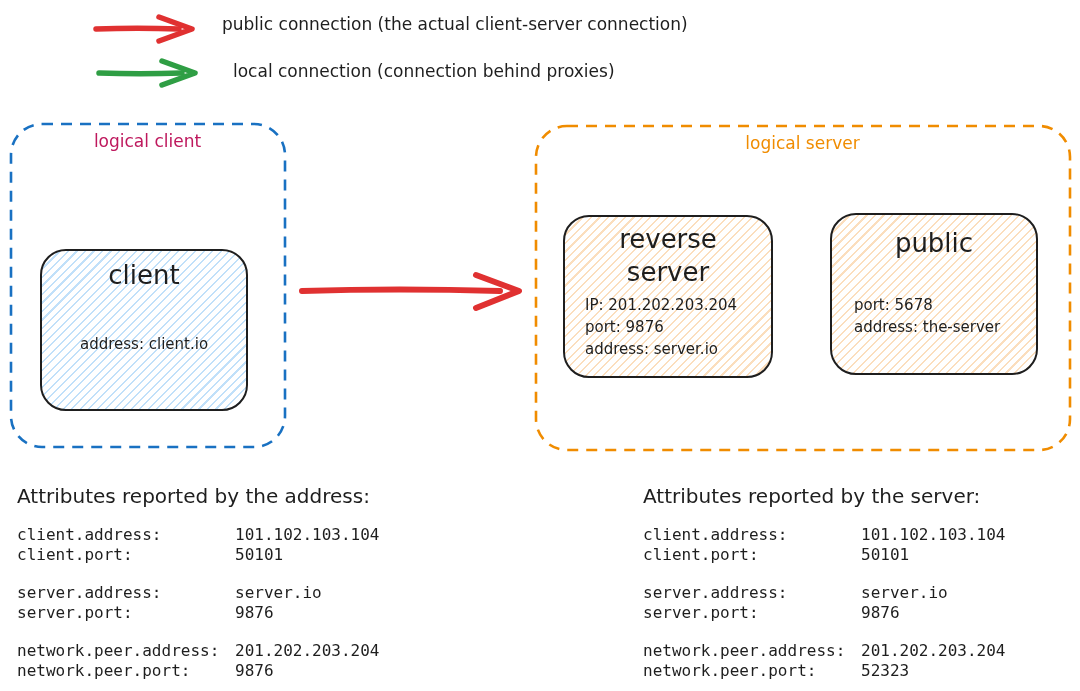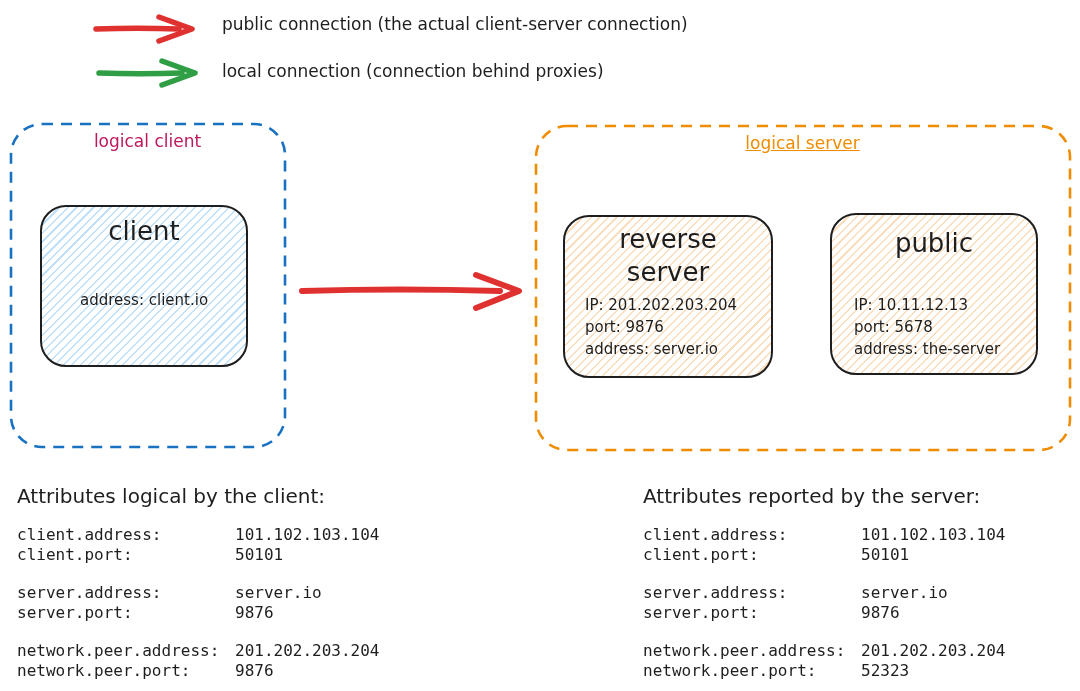--- a/index.html
+++ b/index.html
@@ -27,33 +27,34 @@
   svg.group-outline rect{fill:none;stroke-width:2.6;}
 
   .group-label{
     position:absolute;
     font-size:17px;
     line-height:20px;
     text-align:center;
     white-space:nowrap;
   }
   .group-label.blue{color:#be185d;}
-  .group-label.orange{color:#f08c00;text-decoration:underline;}
+  .group-label.orange{color:#f08c00;}
 
   .node{
     position:absolute;
     border:2px solid #1e1e1e;
     border-radius:26px;
     box-sizing:border-box;
     background-color:#ffffff;
   }
   .node.blue-fill{
     background-image:repeating-linear-gradient(135deg,
       rgba(142,199,245,0.55) 0px, rgba(142,199,245,0.55) 1.5px,
       rgba(255,255,255,0) 1.5px, rgba(255,255,255,0) 6px);
+    margin-top:44px;
   }
   .node.orange-fill{
     background-image:repeating-linear-gradient(135deg,
       rgba(248,195,135,0.55) 0px, rgba(248,195,135,0.55) 1.5px,
       rgba(255,255,255,0) 1.5px, rgba(255,255,255,0) 6px);
   }
   .node-title{
     position:absolute;
     left:0;right:0;
     text-align:center;
@@ -97,21 +98,21 @@
   <svg class="arrow" style="left:92px;top:14px" width="110" height="30" viewBox="0 0 110 30">
     <path d="M4 15 Q45 13.5 87 15" stroke-width="5.5" stroke="#e03131"></path>
     <path d="M67 3 L100 15 L67 27" stroke-width="5.5" stroke="#e03131"></path>
   </svg>
   <div class="legend-label" style="left:222px;top:13px">public connection (the actual client-server connection)</div>
 
   <svg class="arrow" style="left:95px;top:58px" width="110" height="30" viewBox="0 0 110 30">
     <path d="M4 15 Q45 16.5 87 15" stroke-width="5.5" stroke="#2f9e44"></path>
     <path d="M67 3 L100 15 L67 27" stroke-width="5.5" stroke="#2f9e44"></path>
   </svg>
-  <div class="legend-label" style="left:222px;top:60px">local connection (connection behind proxies)</div>
+  <div class="legend-label" style="left:233px;top:60px">local connection (connection behind proxies)</div>
 
   <svg class="group-outline" style="left:8px;top:121px" width="280" height="329" viewBox="0 0 280 329">
     <rect x="3" y="3" width="274" height="323" rx="31" stroke-dasharray="11 8" stroke="#1971c2"></rect>
   </svg>
   <div class="group-label blue" style="left:10px;top:131px;width:275px">logical client</div>
 
   <div class="node blue-fill" style="left:40px;top:205px;width:208px;height:162px">
     <div class="node-title" style="top:8px">client</div>
     <div class="node-details" style="left:38px;top:83px;line-height:21px">
       <div>address: client.io</div>
@@ -133,28 +134,27 @@
     <div class="node-details" style="left:20px;top:77px">
       <div>IP: 201.202.203.204</div>
       <div>port: 9876</div>
       <div>address: server.io</div>
     </div>
   </div>
 
   <div class="node orange-fill" style="left:830px;top:213px;width:208px;height:162px">
     <div class="node-title" style="top:12px">public</div>
     <div class="node-details" style="left:22px;top:79px">
-      <div>IP: 10.11.12.13</div>
       <div>port: 5678</div>
       <div>address: the-server</div>
     </div>
   </div>
 
   <div class="attrs" style="left:17px;top:484px">
-    <div class="attrs-title">Attributes logical by the client:</div>
+    <div class="attrs-title">Attributes reported by the address:</div>
     <div class="attr-group">
       <div class="attr-row">
         <span class="k">client.address:</span>
         <span class="v">101.102.103.104</span>
       </div>
       <div class="attr-row">
         <span class="k">client.port:</span>
         <span class="v">50101</span>
       </div>
     </div>

